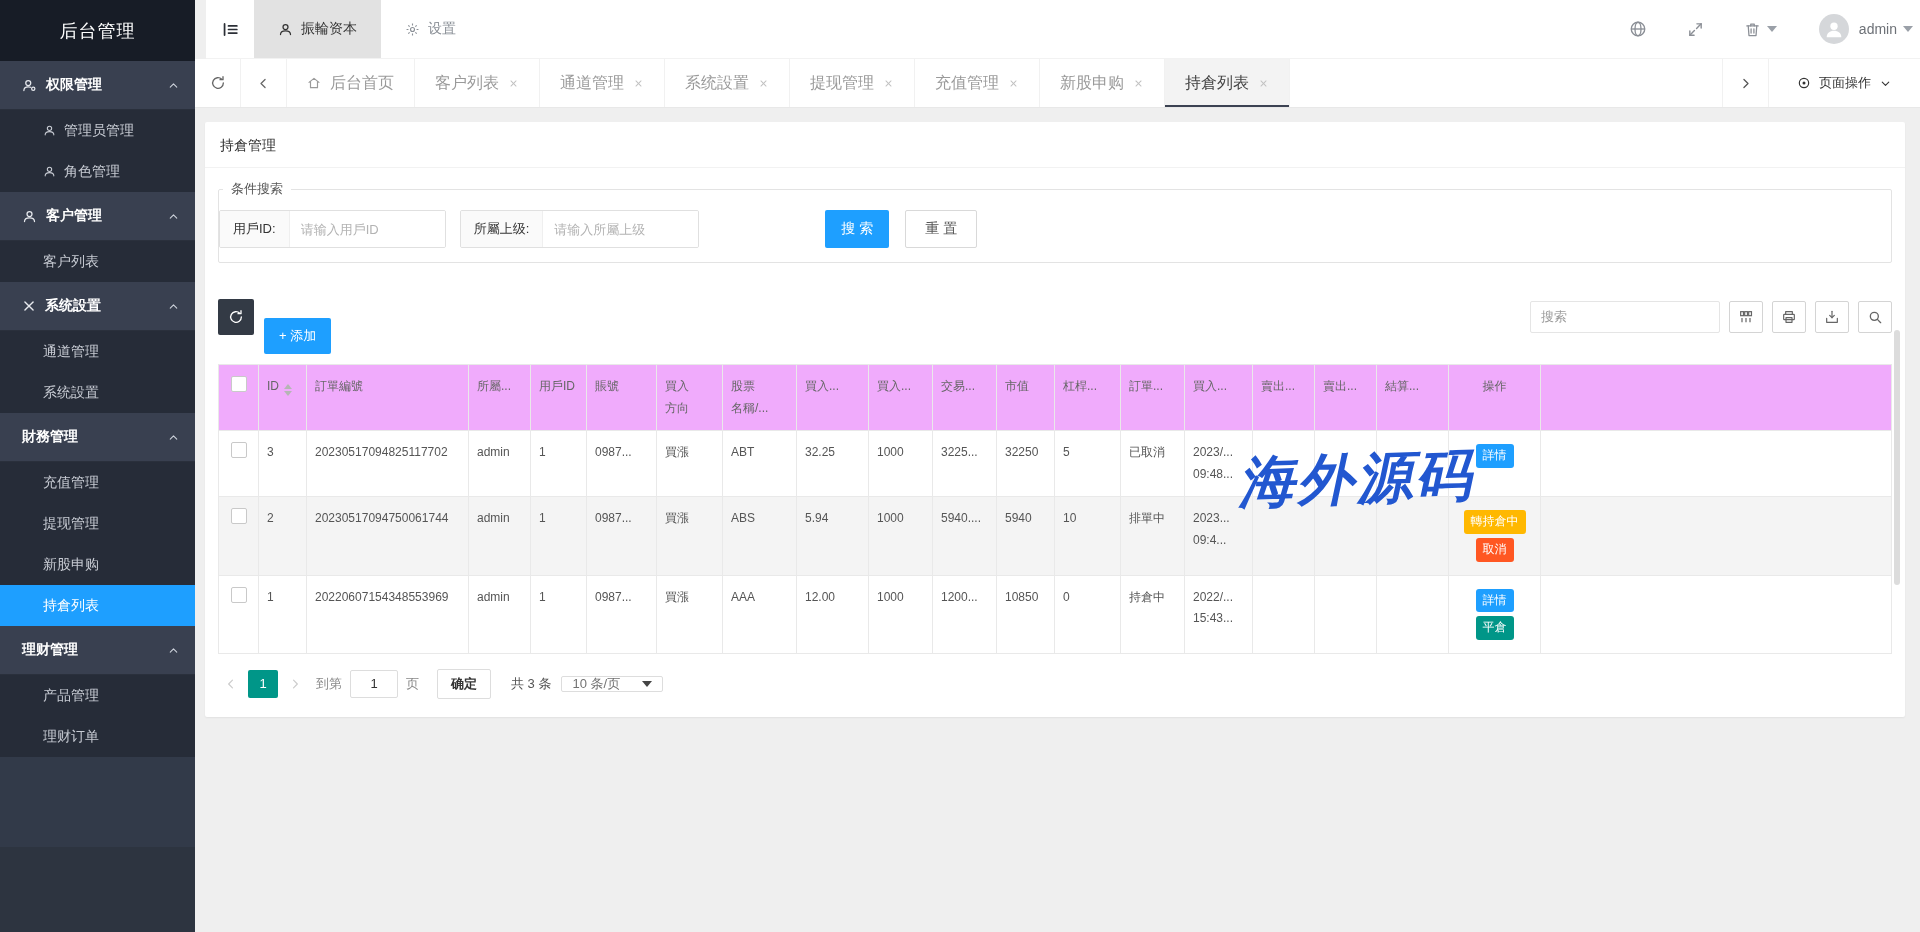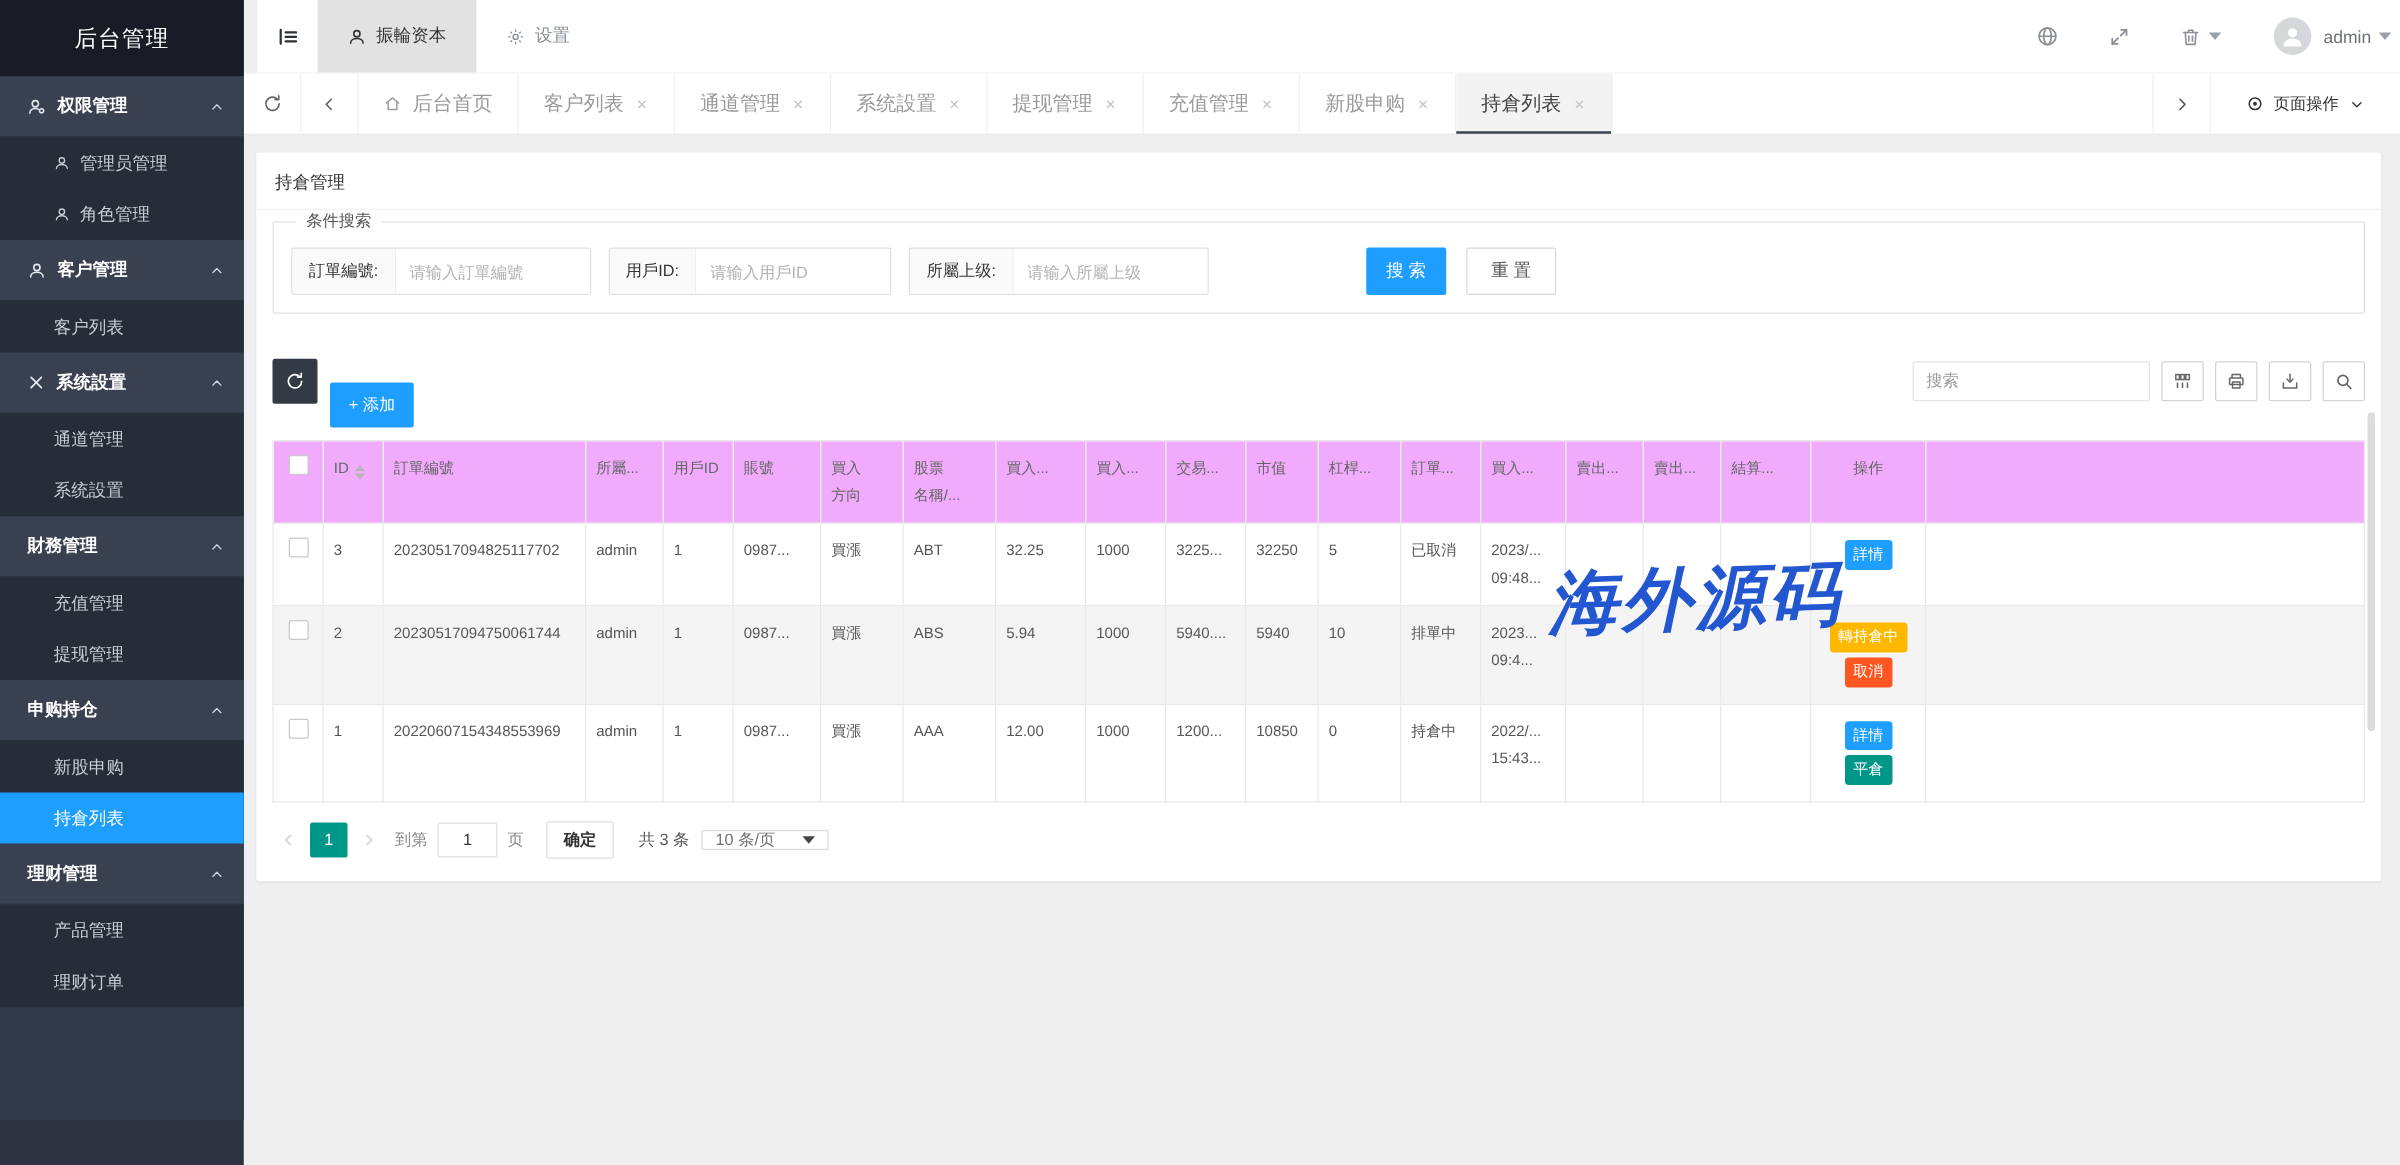--- a/index.html
+++ b/index.html
@@ -39,21 +39,21 @@
   .page-tab.active { background:#f3f3f3; color:#444; box-shadow:inset 0 -2px 0 #3c4252; }
   .tabbar-right { margin-left:auto; display:flex; align-items:stretch; }
   .next-ctrl { width:46px; display:flex; align-items:center; justify-content:center; color:#555; border-left:1px solid #f1f1f1; cursor:pointer; }
   .page-ops { display:flex; align-items:center; gap:8px; padding:0 28px; font-size:13px; color:#333; border-left:1px solid #f1f1f1; cursor:pointer; }
 
   
   .main { position:absolute; left:195px; top:108px; width:1725px; height:824px; background:#efefef; }
   .panel { position:absolute; left:10px; top:14px; width:1700px; background:#fff; border-radius:2px; box-shadow:0 1px 2px rgba(0,0,0,.06); padding-bottom:18px; }
   .panel-title { height:46px; line-height:46px; padding-left:15px; font-size:14px; color:#333; border-bottom:1px solid #f2f2f2; }
 
-  fieldset.search-area { margin:0 13px 0; border:1px solid #e3e3e3; border-radius:2px; padding:8px 14px 14px; }
+  fieldset.search-area { margin:12px 13px 0; border:1px solid #e3e3e3; border-radius:2px; padding:8px 0 14px; }
   fieldset.search-area legend { font-size:13px; color:#555; padding:0 8px; margin-left:4px; }
   .search-row { display:flex; align-items:center; margin-top:4px; }
   .input-group { display:flex; height:38px; border:1px solid #e0e0e0; border-radius:2px; overflow:hidden; margin-right:14px; background:#fff; }
   .ig-label { display:flex; align-items:center; padding:0 13px; background:#fafafa; font-size:13px; color:#333; border-right:1px solid #efefef; white-space:nowrap; }
   .ig-input { border:none; outline:none; width:155px; padding:0 11px; font-size:13px; color:#333; }
   .ig-input::placeholder { color:#b3b3b3; }
   .btn-search { margin-left:112px; width:64px; height:38px; background:var(--c-accent,#1E9FFF); color:#fff; font-size:14px; border:none; border-radius:2px; cursor:pointer; }
   .btn-reset { margin-left:16px; width:72px; height:38px; background:#fff; border:1px solid #d9d9d9; color:#555; font-size:14px; border-radius:2px; cursor:pointer; }
 
   .toolbar { display:flex; align-items:center; margin:16px 13px 10px; }
@@ -310,28 +310,20 @@
   </div>
   <div class="nav-sub">
     <div class="nav-item">
       <span>充值管理</span>
     </div>
     <div class="nav-item">
       <span>提现管理</span>
     </div>
   </div>
 
-  <div class="nav-group-header">
-    <span class="g-label">申购持仓</span>
-    <span class="ic g-chevron">
-        <svg width="13" height="13">
-          <use href="#i-chev-up"></use>
-        </svg>
-      </span>
-  </div>
   <div class="nav-sub">
     <div class="nav-item">
       <span>新股申购</span>
     </div>
     <div class="nav-item active">
       <span>持倉列表</span>
     </div>
   </div>
 
   <div class="nav-group-header">
@@ -512,24 +504,20 @@
   </div>
 </div>
 
 <div class="main">
   <div class="panel">
     <div class="panel-title">持倉管理</div>
 
     <fieldset class="search-area">
       <legend>条件搜索</legend>
       <div class="search-row">
-        <div class="input-group">
-          <span class="ig-label">訂單編號:</span>
-          <input class="ig-input" placeholder="请输入訂單編號" style="">
-        </div>
         <div class="input-group">
           <span class="ig-label">用戶ID:</span>
           <input class="ig-input" placeholder="请输入用戶ID" style="">
         </div>
         <div class="input-group">
           <span class="ig-label">所屬上级:</span>
           <input class="ig-input" placeholder="请输入所屬上级" style="">
         </div>
         <button class="btn-search">搜 索</button>
         <button class="btn-reset">重 置</button>

